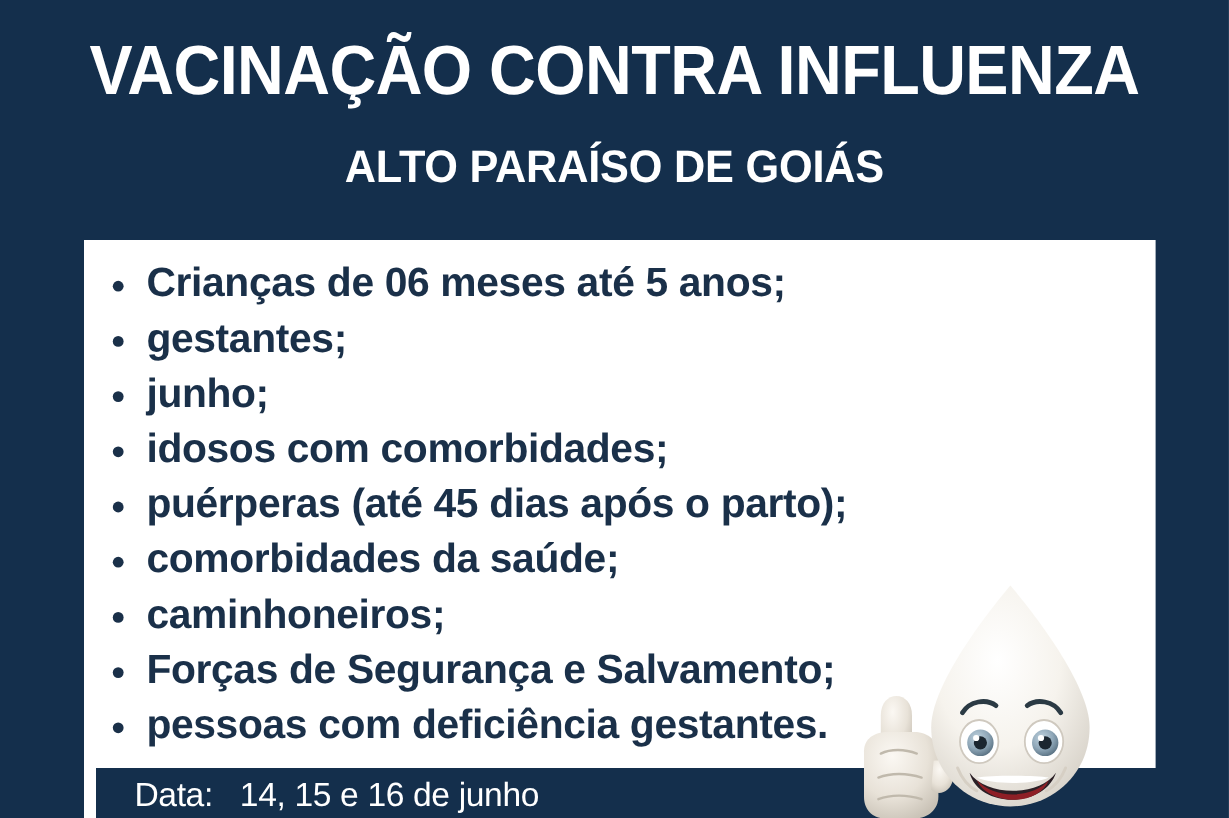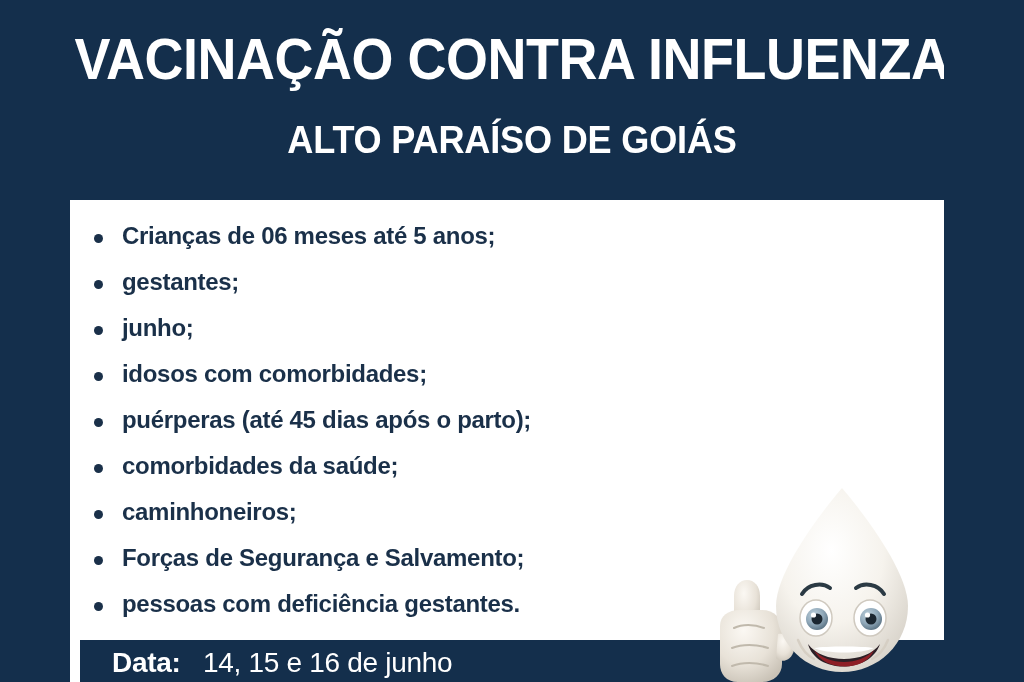--- a/index.html
+++ b/index.html
@@ -10,21 +10,21 @@
   body {
     width: 1024px;
     height: 682px;
     overflow: hidden;
     font-family: "Liberation Sans", sans-serif;
     background: #142f4c;
   }
 
   #poster {
     position: relative;
-    width: 944px;
+    width: 1024px;
     height: 682px;
     background: #142f4c;
     overflow: hidden;
   }
 
   
   #header {
     position: absolute;
     left: 0;
     top: 0;
@@ -86,21 +86,21 @@
   }
 
   .audience-item {
     position: relative;
     margin: 0;
     padding: 0 0 0 52px;
     height: 46px;
     line-height: 44px;
     font-family: "Liberation Sans", sans-serif;
     font-weight: bold;
-    font-size: 24px;
+    font-size: 34px;
     letter-spacing: -0.3px;
     color: #1a3049;
     white-space: nowrap;
   }
 
   .audience-item::before {
     content: "";
     position: absolute;
     left: 24px;
     top: 20px;
@@ -127,21 +127,21 @@
     top: 6px;
     font-family: "Liberation Sans", sans-serif;
     font-weight: bold;
     font-size: 28px;
     line-height: 34px;
     letter-spacing: -0.3px;
     color: #ffffff;
     white-space: nowrap;
   }
 
-  #date-label { font-weight: bold; }
+  #date-label { font-weight: normal; }
   #date-value { font-weight: normal; }
 
   
   #mascot {
     position: absolute;
     left: 690px;
     top: 478px;
     width: 285px;
     height: 204px;
     pointer-events: none;

